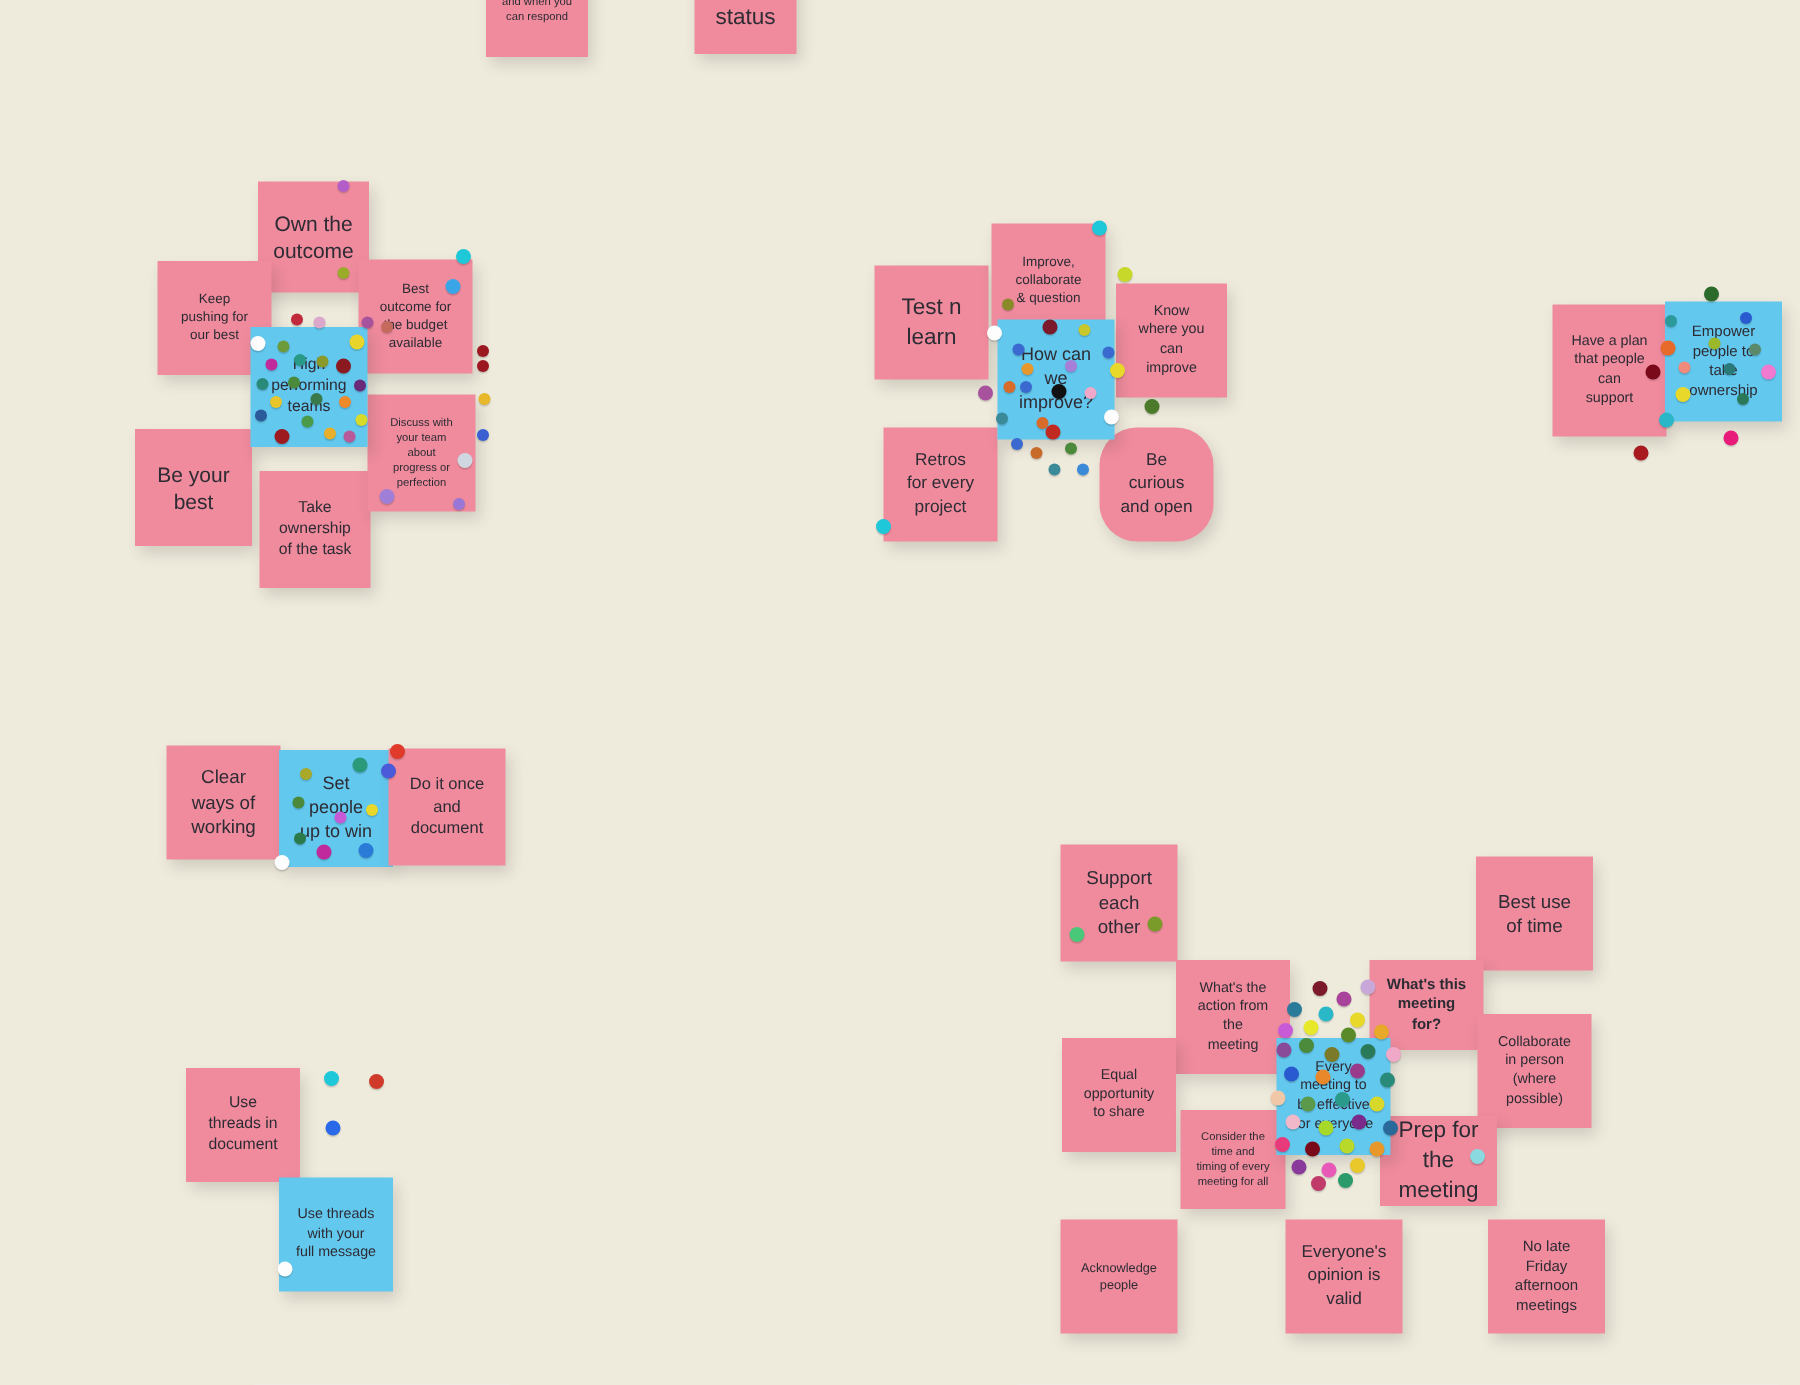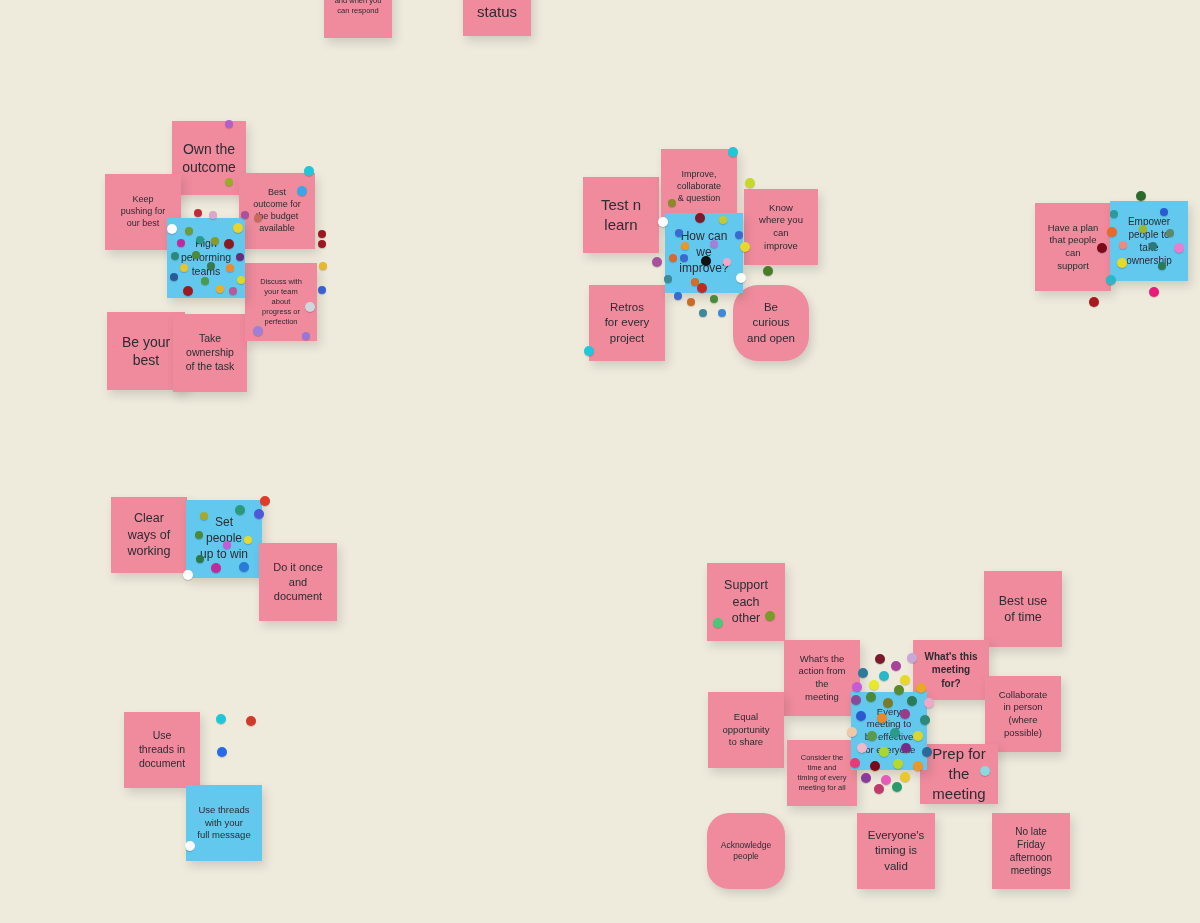--- a/index.html
+++ b/index.html
@@ -62,21 +62,21 @@
 status</span></div>
       <div class="note pink" style="left: 172px; top: 121px; width: 74px; height: 74px; font-size: 14px;"><span class="txt">Own the
 outcome</span></div>
       <div class="note pink" style="left: 105px; top: 174px; width: 76px; height: 76px; font-size: 9px;"><span class="txt">Keep
 pushing for
 our best</span></div>
       <div class="note pink" style="left: 239px; top: 173px; width: 76px; height: 76px; font-size: 9px;"><span class="txt">Best
 outcome for
 the budget
 available</span></div>
-      <div class="note pink" style="left: 107px; top: 286px; width: 78px; height: 78px; font-size: 14px; margin-top: 26px;"><span class="txt">Be your
+      <div class="note pink" style="left: 90px; top: 286px; width: 78px; height: 78px; font-size: 14px;"><span class="txt">Be your
 best</span></div>
       <div class="note pink" style="left: 173px; top: 314px; width: 74px; height: 78px; font-size: 10.5px;"><span class="txt">Take
 ownership
 of the task</span></div>
       <div class="note pink" style="left: 245px; top: 263px; width: 72px; height: 78px; font-size: 7.5px;"><span class="txt">Discuss with
 your team
 about
 progress or
 perfection</span></div>
       <div class="note blue" style="left: 167px; top: 218px; width: 78px; height: 80px; font-size: 10.5px;"><span class="txt">High
@@ -107,21 +107,21 @@
       <div class="note blue" style="left: 1110px; top: 201px; width: 78px; height: 80px; font-size: 10px;"><span class="txt">Empower
 people to
 take
 ownership</span></div>
       <div class="note pink" style="left: 111px; top: 497px; width: 76px; height: 76px; font-size: 12.5px;"><span class="txt">Clear
 ways of
 working</span></div>
       <div class="note blue" style="left: 186px; top: 500px; width: 76px; height: 78px; font-size: 12px;"><span class="txt">Set
 people
 up to win</span></div>
-      <div class="note pink" style="left: 259px; top: 499px; width: 78px; height: 78px; font-size: 11px; margin-top: 44px;"><span class="txt">Do it once
+      <div class="note pink" style="left: 259px; top: 499px; width: 78px; height: 78px; font-size: 11px;"><span class="txt">Do it once
 and
 document</span></div>
       <div class="note pink" style="left: 124px; top: 712px; width: 76px; height: 76px; font-size: 10.5px;"><span class="txt">Use
 threads in
 document</span></div>
       <div class="note blue" style="left: 186px; top: 785px; width: 76px; height: 76px; font-size: 9.5px;"><span class="txt">Use threads
 with your
 full message</span></div>
       <div class="note pink" style="left: 707px; top: 563px; width: 78px; height: 78px; font-size: 12.5px;"><span class="txt">Support
 each
@@ -142,24 +142,24 @@
 in person
 (where
 possible)</span></div>
       <div class="note pink" style="left: 787px; top: 740px; width: 70px; height: 66px; font-size: 7.5px;"><span class="txt">Consider the
 time and
 timing of every
 meeting for all</span></div>
       <div class="note pink" style="left: 920px; top: 728px; width: 78px; height: 60px; font-size: 15px; margin-top: 16px;"><span class="txt">Prep for
 the
 meeting</span></div>
-      <div class="note pink" style="left: 707px; top: 813px; width: 78px; height: 76px; font-size: 8.5px; border-radius: 22px;"><span class="txt">Acknowledge
+      <div class="note pink" style="left: 707px; top: 813px; width: 78px; height: 76px; font-size: 8.5px;"><span class="txt">Acknowledge
 people</span></div>
       <div class="note pink" style="left: 857px; top: 813px; width: 78px; height: 76px; font-size: 11.5px;"><span class="txt">Everyone's
-timing is
+opinion is
 valid</span></div>
       <div class="note pink" style="left: 992px; top: 813px; width: 78px; height: 76px; font-size: 10px;"><span class="txt">No late
 Friday
 afternoon
 meetings</span></div>
       <div class="note blue" style="left: 851px; top: 692px; width: 76px; height: 78px; font-size: 9.5px;"><span class="txt">Every
 meeting to
 be effective
 for everyone</span></div>
     </div>

